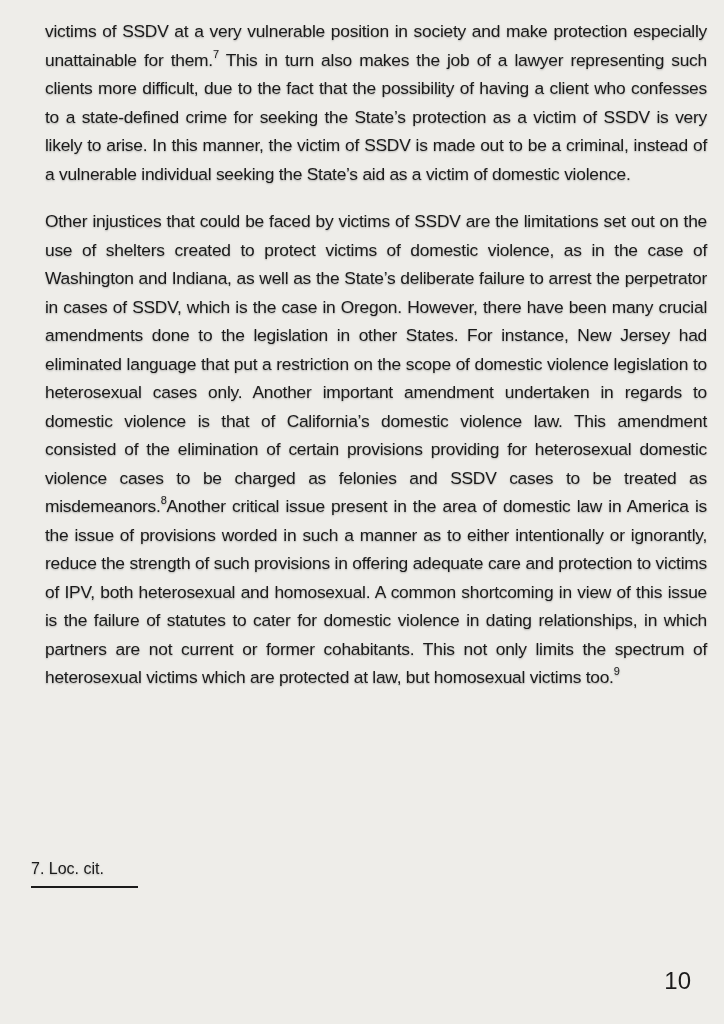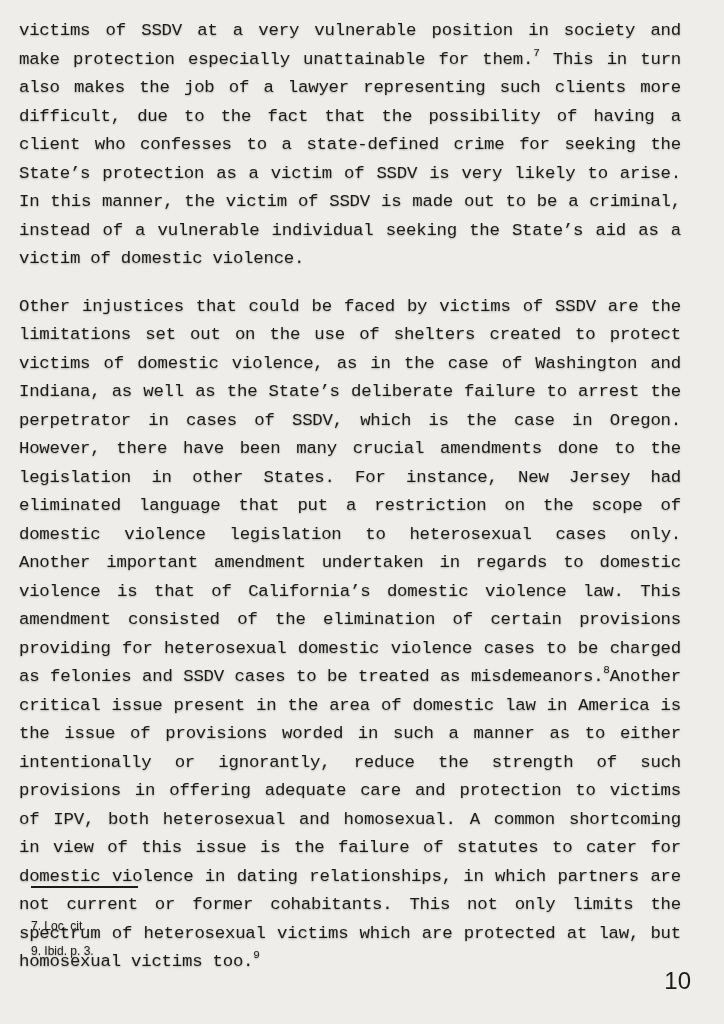--- a/index.html
+++ b/index.html
@@ -6,23 +6,22 @@
   body {
     width: 724px; height: 1024px;
     background: #eeede9;
     font-family: "Liberation Sans", sans-serif;
     color: #1b1b1b;
     position: relative;
     overflow: hidden;
   }
   .page {
     position: absolute;
-    left: 19px; top: 17px;
+    left: 45px; top: 17px;
     width: 662px;
-    font-family: Liberation Mono, monospace;
   }
   .para {
     margin: 0;
     font-size: 17.4px;
     line-height: 28.5px;
     text-align: justify;
     text-shadow: 0 1px 2px rgba(0,0,0,0.28);
     letter-spacing: -0.25px;
   }
   .para + .para { margin-top: 19px; }
@@ -32,22 +31,22 @@
     line-height: 0;
   }
   .rule {
     position: absolute;
     left: 31px; top: 886px;
     width: 107px; height: 2px;
     background: #1b1b1b;
   }
   .footnotes {
     position: absolute;
-    left: 31px; top: 914px;
-    font-size: 12px;
+    left: 31px; top: 856px;
+    font-size: 16px;
     line-height: 25px;
     text-shadow: 0 1px 2px rgba(0,0,0,0.22);
   }
   .footnote { margin: 0; }
   .page-number {
     position: absolute;
     right: 33px; top: 966px;
     font-size: 24px;
     line-height: 30px;
     color: #1b1b1b;
@@ -58,16 +57,15 @@
 
 <div class="page">
   <p class="para"><span>victims of SSDV at a very vulnerable position in society and make protection especially unattainable for them.</span><span class="fn">7</span><span> This in turn also makes the job of a lawyer representing such clients more difficult, due to the fact that the possibility of having a client who confesses to a state-defined crime for seeking the State’s protection as a victim of SSDV is very likely to arise. In this manner, the victim of SSDV is made out to be a criminal, instead of a vulnerable individual seeking the State’s aid as a victim of domestic violence.</span></p>
   <p class="para"><span>Other injustices that could be faced by victims of SSDV are the limitations set out on the use of shelters created to protect victims of domestic violence, as in the case of Washington and Indiana, as well as the State’s deliberate failure to arrest the perpetrator in cases of SSDV, which is the case in Oregon. However, there have been many crucial amendments done to the legislation in other States. For instance, New Jersey had eliminated language that put a restriction on the scope of domestic violence legislation to heterosexual cases only. Another important amendment undertaken in regards to domestic violence is that of California’s domestic violence law. This amendment consisted of the elimination of certain provisions providing for heterosexual domestic violence cases to be charged as felonies and SSDV cases to be treated as misdemeanors.</span><span class="fn">8</span><span>Another critical issue present in the area of domestic law in America is the issue of provisions worded in such a manner as to either intentionally or ignorantly, reduce the strength of such provisions in offering adequate care and protection to victims of IPV, both heterosexual and homosexual. A common shortcoming in view of this issue is the failure of statutes to cater for domestic violence in dating relationships, in which partners are not current or former cohabitants. This not only limits the spectrum of heterosexual victims which are protected at law, but homosexual victims too.</span><span class="fn">9</span></p>
 </div>
 
 <div class="rule"></div>
 
 <div class="footnotes">
   <p class="footnote">7. Loc. cit.</p>
-  <p class="footnote">9. Ibid. p. 3.</p>
 </div>
 
 <div class="page-number">10</div>
 
 </body></html>

